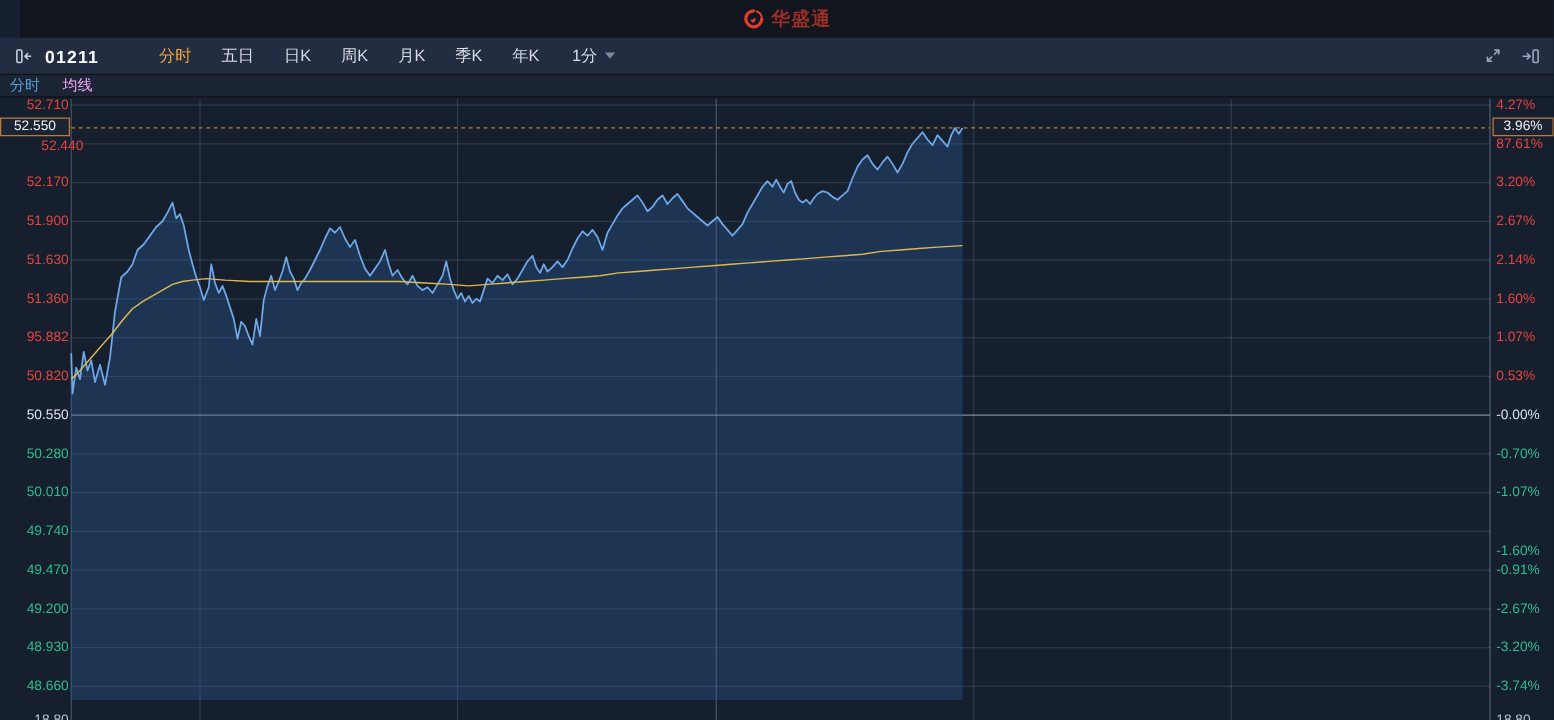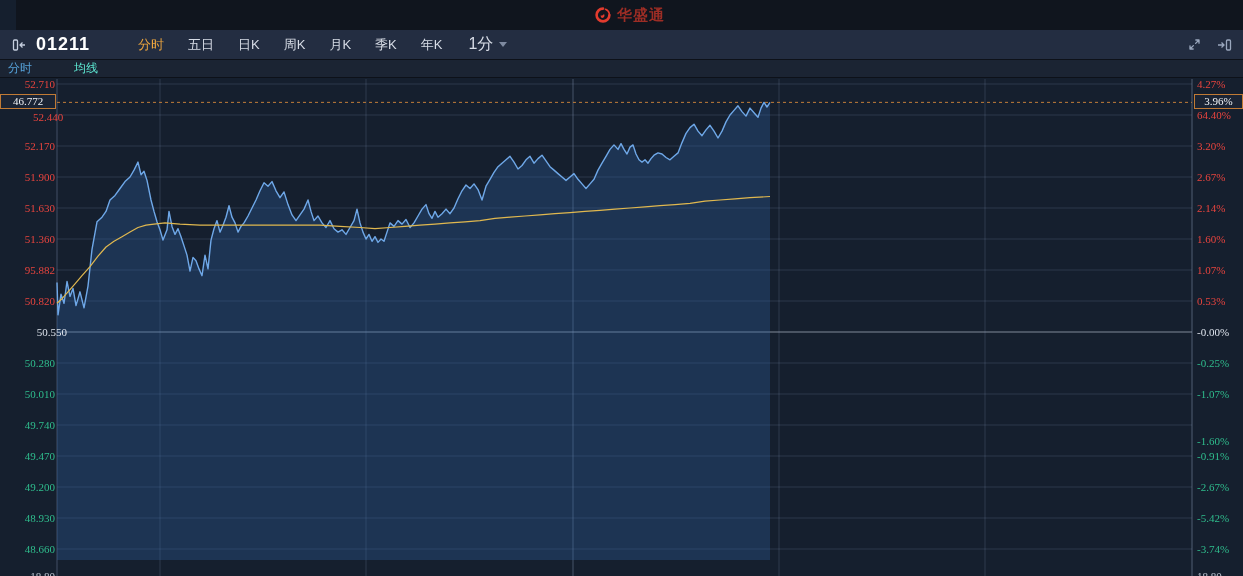--- a/index.html
+++ b/index.html
@@ -8,37 +8,37 @@
   .app { position:relative; width:1243px; height:576px; background:#151f2e; overflow:hidden; }
 
   
   .topbar { position:relative; height:30px; background:#10151e; display:flex; align-items:center; justify-content:center;margin-left:16px; }
   .brand { display:flex; align-items:center; gap:5px; }
   .brand-text { color:#9c2d25; font-size:15px; font-weight:bold; letter-spacing:1px; }
 
   
   .toolbar { height:30px; background:#232d41; display:flex; align-items:center; padding:0 10px; border-bottom:1px solid #0d1119; }
   .stock { display:flex; align-items:center; gap:8px; }
-  .stock-code { color:#ffffff; font-size:18px; font-weight:bold; letter-spacing:1px; }
+  .stock-code { color:#ffffff; font-size:14px; font-weight:bold; letter-spacing:1px; }
   .tabs { display:flex; align-items:center; gap:24px; margin-left:48px; }
   .tab { color:#d7dce6; font-size:13px; cursor:pointer; }
   .tab.active { color:#f0a73e; }
   .interval { display:flex; align-items:center; gap:6px; margin-left:26px; cursor:pointer; }
-  .interval-label { color:#d7dce6; font-size:16px; }
+  .interval-label { color:#d7dce6; font-size:13px; }
   .caret { width:0; height:0; border-left:4px solid transparent; border-right:4px solid transparent; border-top:5px solid #7e8aa0; }
   .toolbar-spacer { flex:1; }
   .toolbar-right { display:flex; align-items:center; gap:12px; }
   .icon-btn { width:18px; height:18px; display:flex; align-items:center; justify-content:center; cursor:pointer; }
 
   
   .subtabs { height:18px; background:#1b2433; display:flex; align-items:center; gap:18px; padding:0 8px; border-bottom:1px solid #0d1119; }
   .subtab { font-size:12px; cursor:pointer; }
 
   
-  .chart { position:absolute; left:0; top:79px; width:1243px; height:497px; background:#151f2e;font-family:Liberation Serif, serif; }
+  .chart { position:absolute; left:0; top:79px; width:1243px; height:497px; background:#151f2e; }
   .chart svg { position:absolute; left:0; top:0; }
   .axis-label { position:absolute; font-size:11px; line-height:12px; white-space:nowrap; }
   .axis-label.left  { width:55px; text-align:right; }
   .axis-label.right { left:1197px; text-align:left; }
   .up   { color:#e8443e; }
   .flat { color:#dde3ec; }
   .down { color:#2fbd8d; }
   .grey { color:#b9c2cf; }
   .price-box { position:absolute; height:15px; line-height:13px; font-size:11px; color:#f2f4f7;
                background:#1b2434; border:1px solid #c07a35; text-align:center; z-index:5; }
@@ -102,21 +102,21 @@
         <svg width="16" height="16" viewBox="0 0 16 16" fill="none" stroke="#9aa7bd" stroke-width="1.3">
           <rect x="10.5" y="3" width="4" height="10" rx="1"></rect>
           <path d="M2 8 h6 M5.5 5.5 L8 8 l-2.5 2.5"></path>
         </svg>
       </span>
     </div>
   </div>
 
   <div class="subtabs">
       <span class="subtab" style="color: rgb(85, 160, 216);">分时</span>
-      <span class="subtab" style="color: #5eead4; margin-left: 24px;">均线</span>
+      <span class="subtab" style="color: #f0abfc;">均线</span>
     </div>
 
   <div class="chart">
     <svg id="plot" width="1243" height="497">
         <line x1="57" y1="5" x2="1192" y2="5" stroke="rgba(140,160,190,0.20)" stroke-width="1"></line>
         <line x1="57" y1="36" x2="1192" y2="36" stroke="rgba(140,160,190,0.20)" stroke-width="1"></line>
         <line x1="57" y1="67" x2="1192" y2="67" stroke="rgba(140,160,190,0.20)" stroke-width="1"></line>
         <line x1="57" y1="98" x2="1192" y2="98" stroke="rgba(140,160,190,0.20)" stroke-width="1"></line>
         <line x1="57" y1="129" x2="1192" y2="129" stroke="rgba(140,160,190,0.20)" stroke-width="1"></line>
         <line x1="57" y1="160" x2="1192" y2="160" stroke="rgba(140,160,190,0.20)" stroke-width="1"></line>
@@ -145,48 +145,48 @@
 
     <div id="left-axis">
         <div class="axis-label left up" style="top: -1px;">52.710</div>
         <div class="axis-label left up" style="top: 32px; padding-left: 33px;">52.440</div>
         <div class="axis-label left up" style="top: 61px;">52.170</div>
         <div class="axis-label left up" style="top: 92px;">51.900</div>
         <div class="axis-label left up" style="top: 123px;">51.630</div>
         <div class="axis-label left up" style="top: 154px;">51.360</div>
         <div class="axis-label left up" style="top: 185px;">95.882</div>
         <div class="axis-label left up" style="top: 216px;">50.820</div>
-        <div class="axis-label left flat" style="top: 247px; margin-left: 12px;">50.550</div>
+        <div class="axis-label left flat" style="top: 247px;">50.550</div>
         <div class="axis-label left down" style="top: 278px;">50.280</div>
         <div class="axis-label left down" style="top: 309px;">50.010</div>
         <div class="axis-label left down" style="top: 340px;">49.740</div>
         <div class="axis-label left down" style="top: 371px;">49.470</div>
         <div class="axis-label left down" style="top: 402px;">49.200</div>
         <div class="axis-label left down" style="top: 433px;">48.930</div>
         <div class="axis-label left down" style="top: 464px;">48.660</div>
       </div>
     <div id="right-axis">
         <div class="axis-label right up" style="top: -1px;">4.27%</div>
-        <div class="axis-label right up" style="top: 30px;">64.40%</div>
+        <div class="axis-label right up" style="top: 30px;">87.61%</div>
         <div class="axis-label right up" style="top: 61px;">3.20%</div>
         <div class="axis-label right up" style="top: 92px;">2.67%</div>
         <div class="axis-label right up" style="top: 123px;">2.14%</div>
         <div class="axis-label right up" style="top: 154px;">1.60%</div>
         <div class="axis-label right up" style="top: 185px;">1.07%</div>
         <div class="axis-label right up" style="top: 216px;">0.53%</div>
         <div class="axis-label right flat" style="top: 247px;">-0.00%</div>
-        <div class="axis-label right down" style="top: 278px;">-0.25%</div>
+        <div class="axis-label right down" style="top: 278px;">-0.70%</div>
         <div class="axis-label right down" style="top: 309px;">-1.07%</div>
         <div class="axis-label right down" style="top: 320px; margin-top: 36px;">-1.60%</div>
         <div class="axis-label right down" style="top: 371px;">-0.91%</div>
         <div class="axis-label right down" style="top: 402px;">-2.67%</div>
-        <div class="axis-label right down" style="top: 433px;">-5.42%</div>
+        <div class="axis-label right down" style="top: 433px;">-3.20%</div>
         <div class="axis-label right down" style="top: 464px;">-3.74%</div>
       </div>
 
-    <div class="price-box left" id="last-price-box" style="top: 15.3704px;">46.772</div>
+    <div class="price-box left" id="last-price-box" style="top: 15.3704px;">52.550</div>
     <div class="price-box right" id="change-pct-box" style="top: 15.3704px;">3.96%</div>
 
     <div class="axis-label left grey" style="top:491px">18.80</div>
     <div class="axis-label right grey" style="top:491px">18.80</div>
   </div>
 
 </div>
 
 </body></html>

